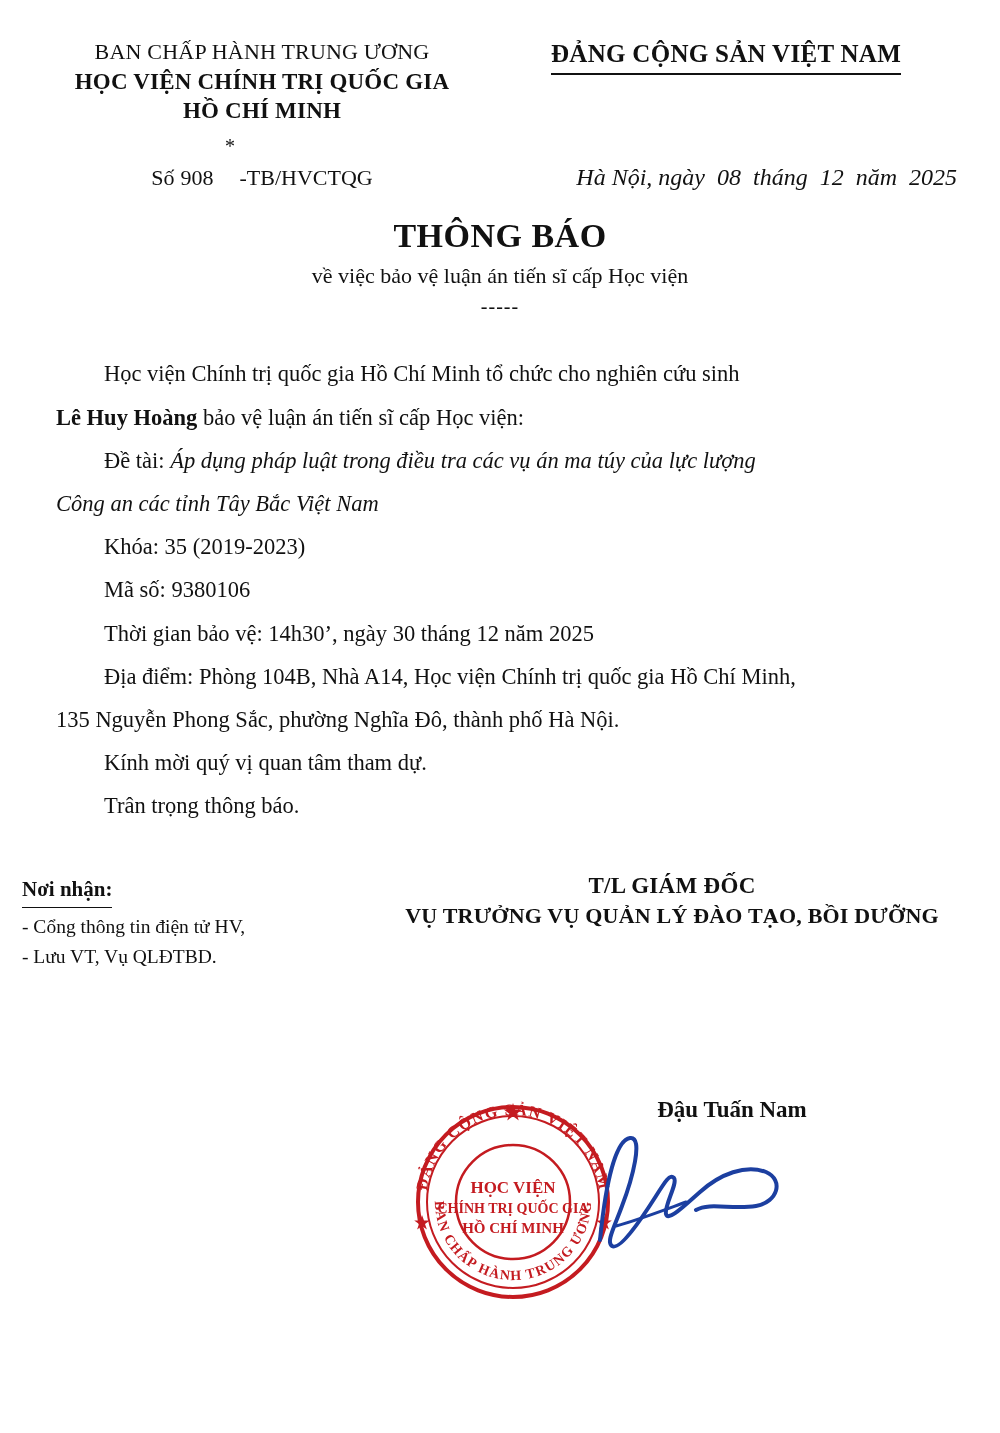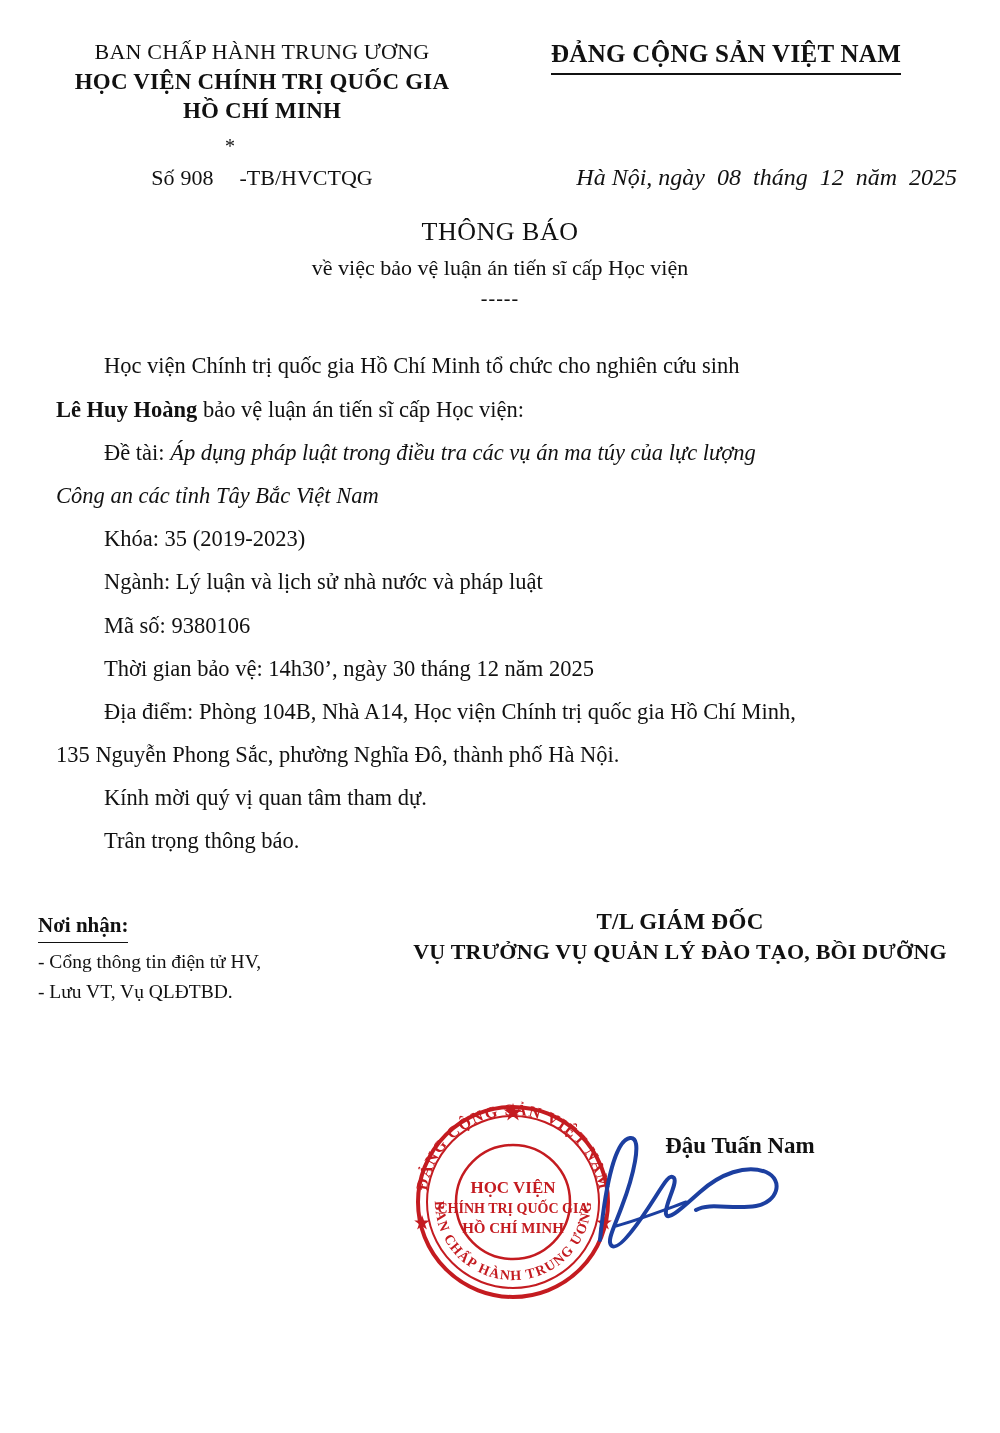--- a/index.html
+++ b/index.html
@@ -100,22 +100,22 @@
     white-space: nowrap;
   }
   .datebox span { margin: 0 3px; }
 
   
   .title-wrap {
     text-align: center;
     margin-top: 26px;
   }
   .title-main {
-    font-size: 26px;
-    font-weight: normal;
+    font-size: 34px;
+    font-weight: bold;
     letter-spacing: 0.5px;
   }
   .title-sub {
     font-size: 22px;
     font-weight: normal;
     margin-top: 8px;
   }
   .title-rule {
     font-size: 20px;
     letter-spacing: 1px;
@@ -141,21 +141,20 @@
   }
 
   
   .footer {
     display: flex;
     flex-direction: row;
     align-items: flex-start;
     margin-top: 46px;
     padding: 0 28px 0 22px;
     box-sizing: border-box;
-    margin-left: 16px;
   }
   .recipients {
     width: 350px;
     font-size: 19.5px;
     line-height: 1.55;
   }
   .recipients .rec-title {
     font-weight: bold;
     font-size: 21px;
     border-bottom: 1.5px solid #111;
@@ -254,21 +253,20 @@
       <span class="b">Lê Huy Hoàng</span><span> bảo vệ luận án tiến sĩ cấp Học viện:</span>
     </p>
     <p class="para indent">
       <span>Đề tài:</span>
       <span class="bi">Áp dụng pháp luật trong điều tra các vụ án ma túy của lực lượng</span>
     </p>
     <p class="para">
       <span class="bi">Công an các tỉnh Tây Bắc Việt Nam</span>
     </p>
     <p class="para indent">Khóa: 35 (2019-2023)</p>
-    <p class="para indent">Ngành: Lý luận và lịch sử nhà nước và pháp luật</p>
     <p class="para indent">Mã số: 9380106</p>
     <p class="para indent">Thời gian bảo vệ: 14h30’, ngày 30 tháng 12 năm 2025</p>
     <p class="para indent">Địa điểm: Phòng 104B, Nhà A14, Học viện Chính trị quốc gia Hồ Chí Minh,</p>
     <p class="para">135 Nguyễn Phong Sắc, phường Nghĩa Đô, thành phố Hà Nội.</p>
     <p class="para indent">Kính mời quý vị quan tâm tham dự.</p>
     <p class="para indent">Trân trọng thông báo.</p>
   </div>
 
   <div class="footer">
     <div class="recipients">

